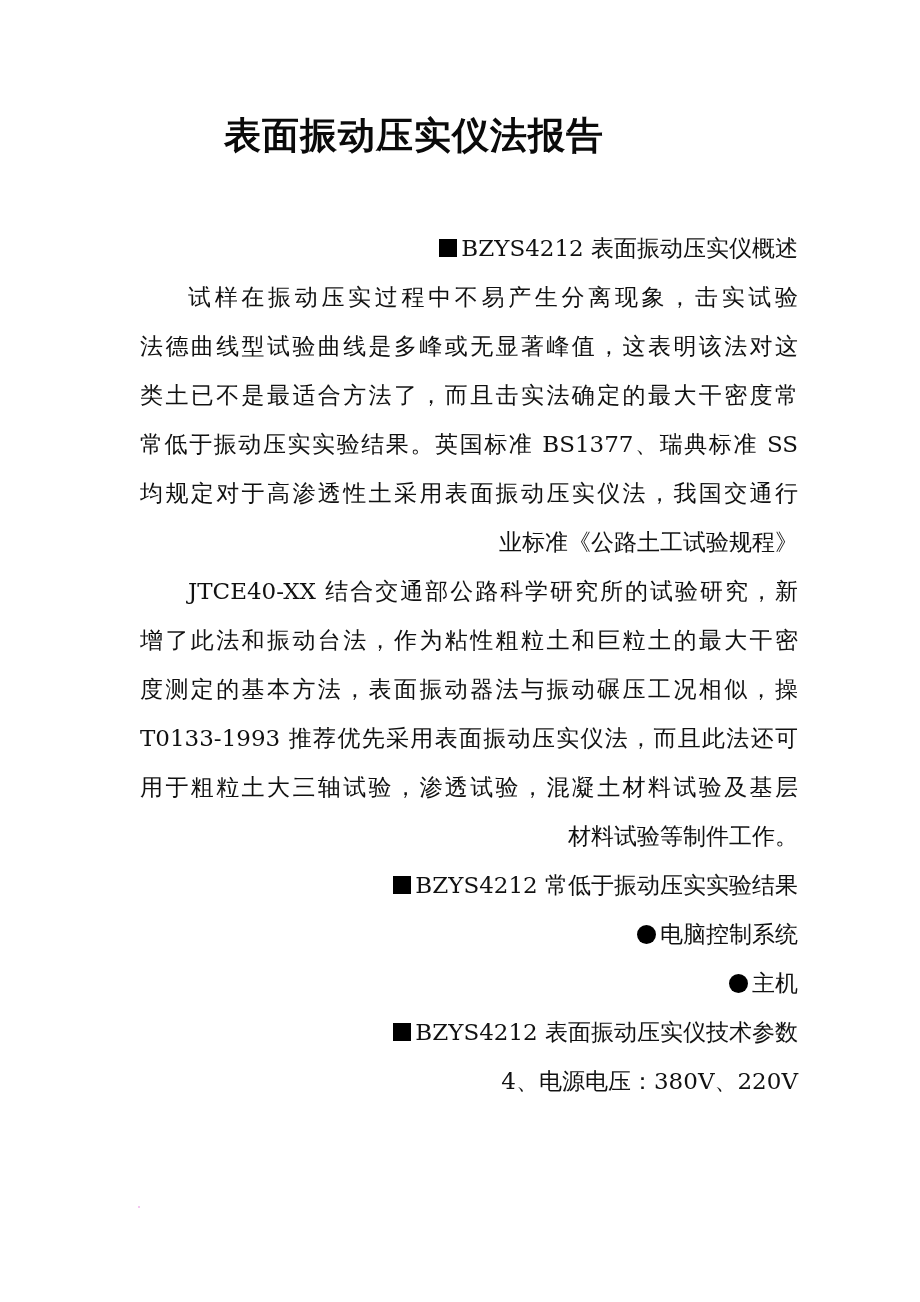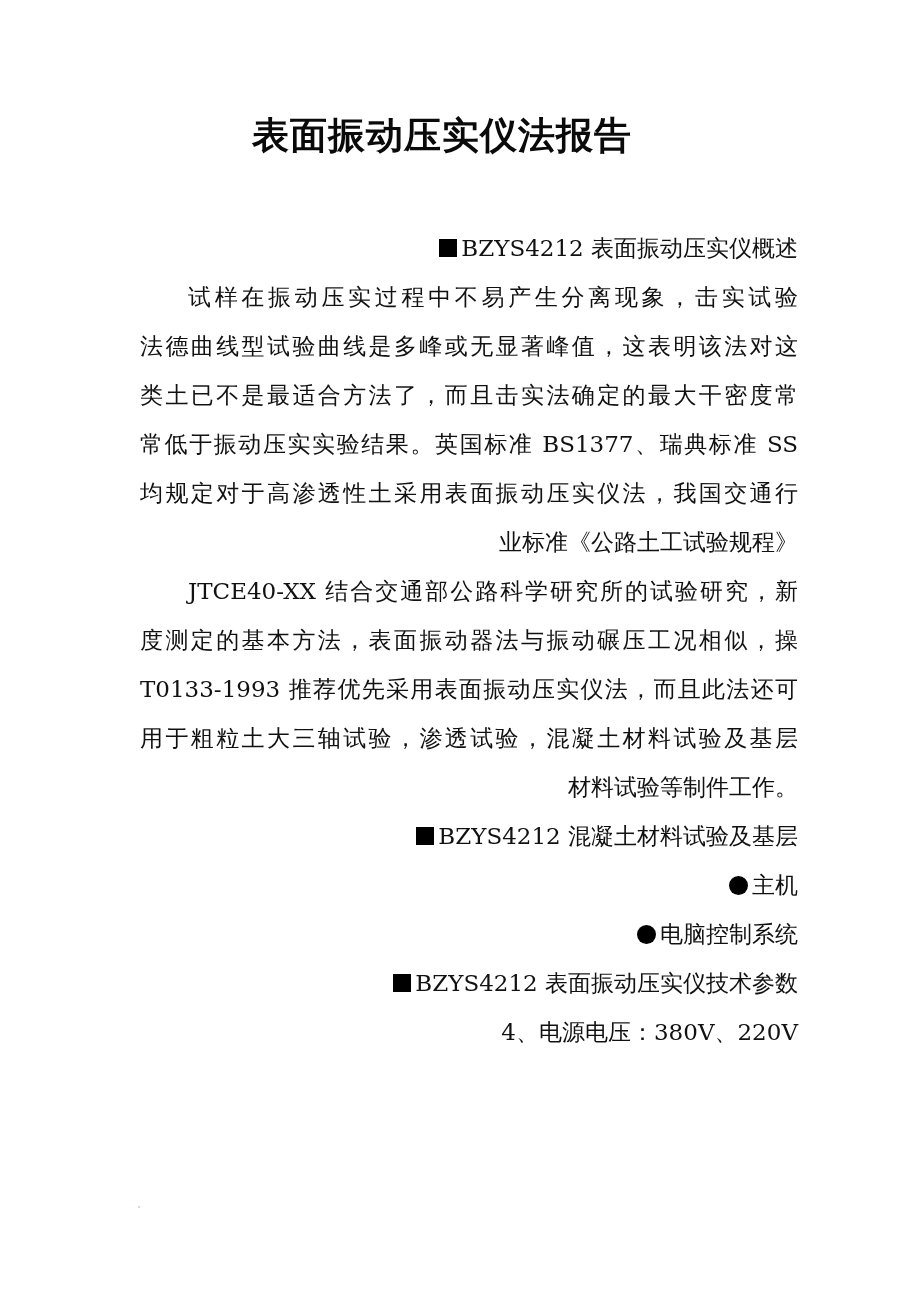--- a/index.html
+++ b/index.html
@@ -27,21 +27,20 @@
       left: 0;
       top: 108px;
       width: 828px;
       text-align: center;
       font-family: "DejaVu Sans", "Liberation Sans", sans-serif;
       font-size: 37px;
       line-height: 56px;
       font-weight: bold;
       letter-spacing: 1px;
       color: #0a0a0a;
-      margin-left: 28px;
     }
     .body-text {
       position: absolute;
       left: 140px;
       top: 224px;
       width: 658px;
       font-size: 23px;
       line-height: 49px;
     }
     .line {
@@ -102,30 +101,31 @@
       <div class="line indent justify">试样在振动压实过程中不易产生分离现象，击实试验</div>
       <div class="line justify">法德曲线型试验曲线是多峰或无显著峰值，这表明该法对这</div>
       <div class="line justify">类土已不是最适合方法了，而且击实法确定的最大干密度常</div>
       <div class="line justify">常低于振动压实实验结果。英国标准 BS1377、瑞典标准 SS</div>
       <div class="line justify">均规定对于高渗透性土采用表面振动压实仪法，我国交通行</div>
       <div class="line">业标准《公路土工试验规程》</div>
     </div>
 
     <div>
       <div class="line indent justify">JTCE40-XX 结合交通部公路科学研究所的试验研究，新</div>
+      <div class="line justify">增了此法和振动台法，作为粘性粗粒土和巨粒土的最大干密</div>
       <div class="line justify">度测定的基本方法，表面振动器法与振动碾压工况相似，操</div>
       <div class="line justify">T0133-1993 推荐优先采用表面振动压实仪法，而且此法还可</div>
       <div class="line justify">用于粗粒土大三轴试验，渗透试验，混凝土材料试验及基层</div>
       <div class="line">材料试验等制件工作。</div>
     </div>
 
-    <div class="line indent"><span class="marker square"></span><span>BZYS4212 混凝土材料试验及基层</span></div>
+    <div class="line indent"><span class="marker square"></span><span>BZYS4212 常低于振动压实实验结果</span></div>
 
+    <div class="line indent"><span class="marker dot"></span><span>电脑控制系统</span></div>
     <div class="line indent"><span class="marker dot"></span><span>主机</span></div>
-    <div class="line indent"><span class="marker dot"></span><span>电脑控制系统</span></div>
 
     <div class="line indent"><span class="marker square"></span><span>BZYS4212 表面振动压实仪技术参数</span></div>
 
     <div class="line indent">4、电源电压：380V、220V</div>
   </div>
 
   <div class="speck"></div>
 </div>
 
 </body></html>

